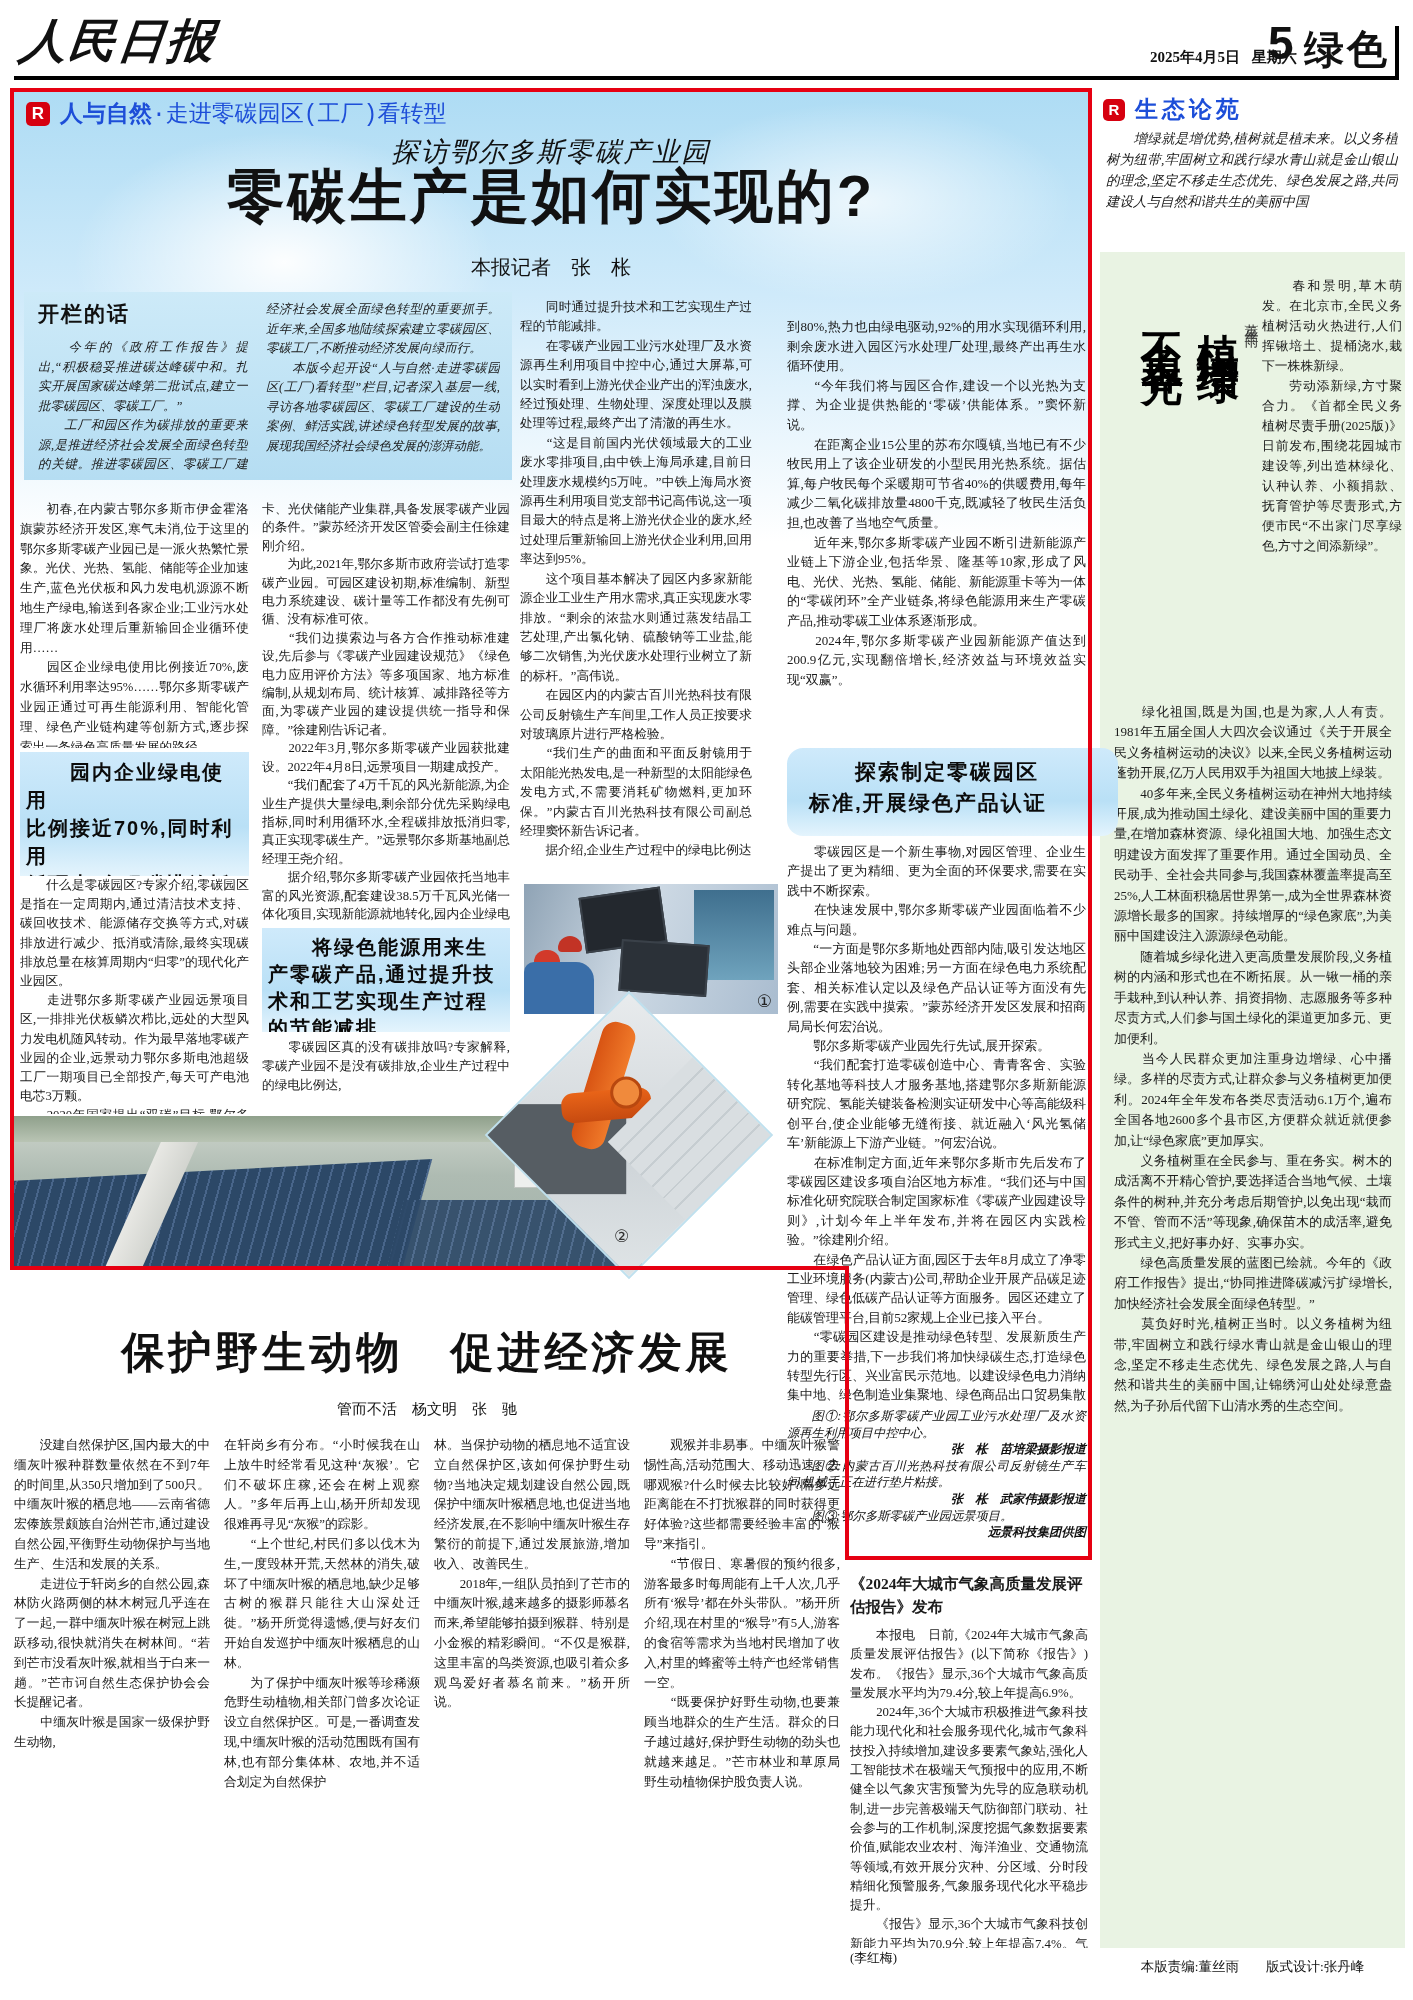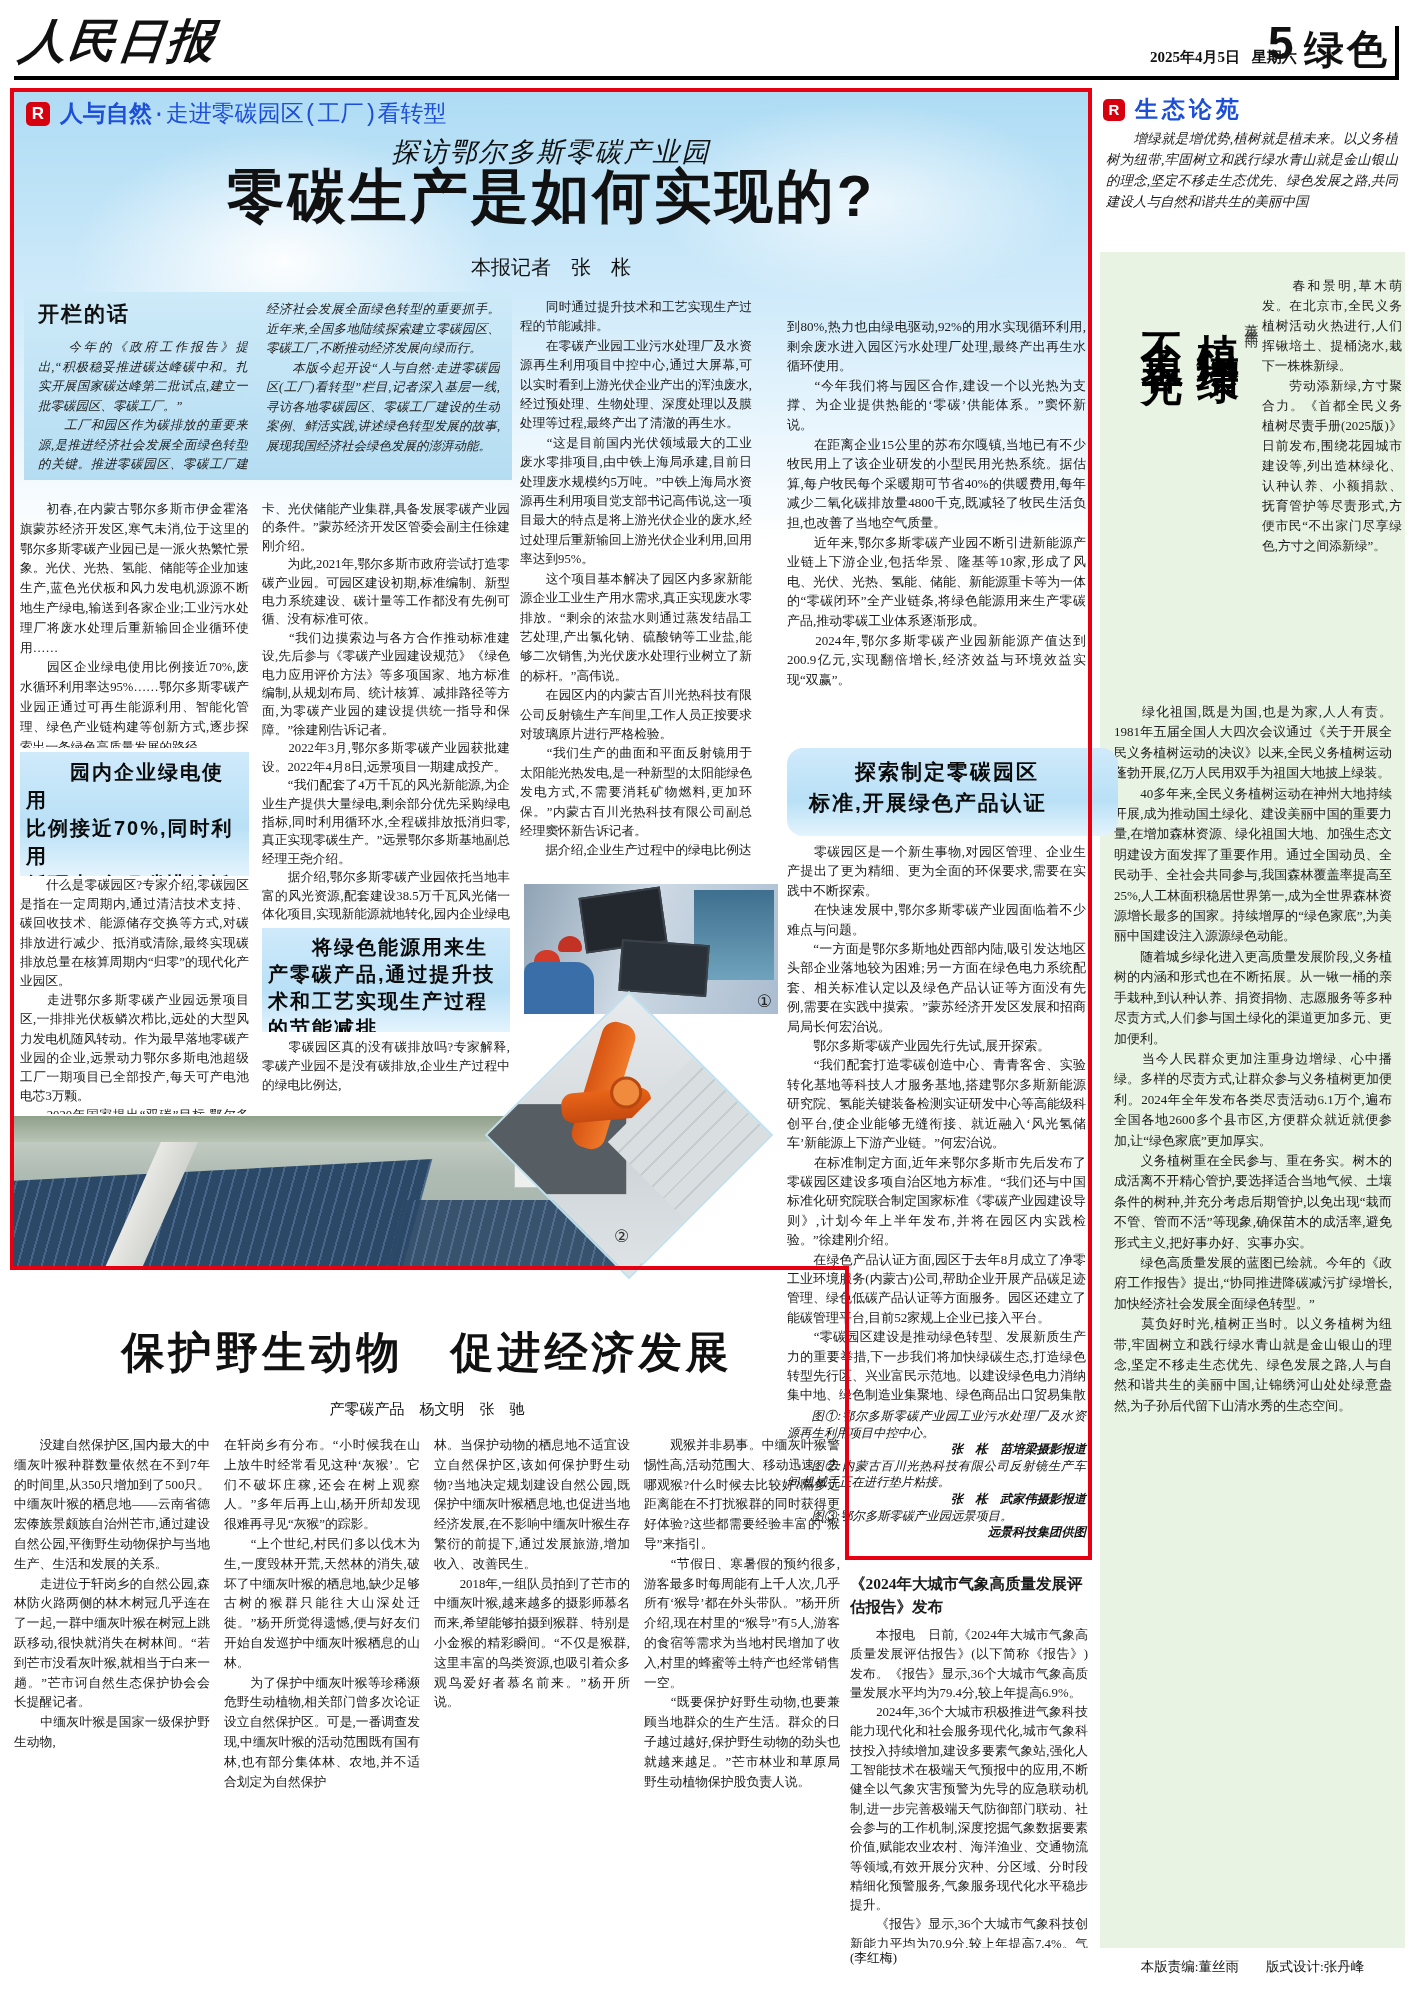--- a/index.html
+++ b/index.html
@@ -165,21 +165,21 @@
 　　随着城乡绿化进入更高质量发展阶段,义务植树的内涵和形式也在不断拓展。从一锹一桶的亲手栽种,到认种认养、捐资捐物、志愿服务等多种尽责方式,人们参与国土绿化的渠道更加多元、更加便利。
 　　当今人民群众更加注重身边增绿、心中播绿。多样的尽责方式,让群众参与义务植树更加便利。2024年全年发布各类尽责活动6.1万个,遍布全国各地2600多个县市区,方便群众就近就便参加,让“绿色家底”更加厚实。
 　　义务植树重在全民参与、重在务实。树木的成活离不开精心管护,要选择适合当地气候、土壤条件的树种,并充分考虑后期管护,以免出现“栽而不管、管而不活”等现象,确保苗木的成活率,避免形式主义,把好事办好、实事办实。
 　　绿色高质量发展的蓝图已绘就。今年的《政府工作报告》提出,“协同推进降碳减污扩绿增长,加快经济社会发展全面绿色转型。”
 　　莫负好时光,植树正当时。以义务植树为纽带,牢固树立和践行绿水青山就是金山银山的理念,坚定不移走生态优先、绿色发展之路,人与自然和谐共生的美丽中国,让锦绣河山处处绿意盎然,为子孙后代留下山清水秀的生态空间。</div>
     <div class="abs" style="left:4px;top:1870px;width:305px;text-align:center;font-size:13.5px;">本版责编:董丝雨　　版式设计:张丹峰</div>
   </div>
 
   <div class="abs" style="left:14px;top:1284px;width:826px;height:716px;">
     <div class="abs sans" style="left:0;top:40px;width:826px;text-align:center;font-size:43px;font-weight:900;letter-spacing:4px;">保护野生动物　促进经济发展</div>
-    <div class="abs" style="left:0;top:116px;width:826px;text-align:center;font-size:15px;">产零碳产品　杨文明　张　驰</div>
+    <div class="abs" style="left:0;top:116px;width:826px;text-align:center;font-size:15px;">管而不活　杨文明　张　驰</div>
     <div class="abs txt" style="left:0;top:152px;width:196px;height:560px;font-size:12.8px;line-height:19.8px;">　　没建自然保护区,国内最大的中缅灰叶猴种群数量依然在不到7年的时间里,从350只增加到了500只。中缅灰叶猴的栖息地——云南省德宏傣族景颇族自治州芒市,通过建设自然公园,平衡野生动物保护与当地生产、生活和发展的关系。
 　　走进位于轩岗乡的自然公园,森林防火路两侧的林木树冠几乎连在了一起,一群中缅灰叶猴在树冠上跳跃移动,很快就消失在树林间。“若到芒市没看灰叶猴,就相当于白来一趟。”芒市诃自然生态保护协会会长提醒记者。
 　　中缅灰叶猴是国家一级保护野生动物,</div>
     <div class="abs txt" style="left:210px;top:152px;width:196px;height:560px;font-size:12.8px;line-height:19.8px;">在轩岗乡有分布。“小时候我在山上放牛时经常看见这种‘灰猴’。它们不破坏庄稼,还会在树上观察人。”多年后再上山,杨开所却发现很难再寻见“灰猴”的踪影。
 　　“上个世纪,村民们多以伐木为生,一度毁林开荒,天然林的消失,破坏了中缅灰叶猴的栖息地,缺少足够古树的猴群只能往大山深处迁徙。”杨开所觉得遗憾,便与好友们开始自发巡护中缅灰叶猴栖息的山林。
 　　为了保护中缅灰叶猴等珍稀濒危野生动植物,相关部门曾多次论证设立自然保护区。可是,一番调查发现,中缅灰叶猴的活动范围既有国有林,也有部分集体林、农地,并不适合划定为自然保护</div>
     <div class="abs txt" style="left:420px;top:152px;width:196px;height:560px;font-size:12.8px;line-height:19.8px;">林。当保护动物的栖息地不适宜设立自然保护区,该如何保护野生动物?当地决定规划建设自然公园,既保护中缅灰叶猴栖息地,也促进当地经济发展,在不影响中缅灰叶猴生存繁衍的前提下,通过发展旅游,增加收入、改善民生。
 　　2018年,一组队员拍到了芒市的中缅灰叶猴,越来越多的摄影师慕名而来,希望能够拍摄到猴群、特别是小金猴的精彩瞬间。“不仅是猴群,这里丰富的鸟类资源,也吸引着众多观鸟爱好者慕名前来。”杨开所说。</div>
     <div class="abs txt" style="left:630px;top:152px;width:196px;height:560px;font-size:12.8px;line-height:19.8px;">　　观猴并非易事。中缅灰叶猴警惕性高,活动范围大、移动迅速。去哪观猴?什么时候去比较好?隔多远距离能在不打扰猴群的同时获得更好体验?这些都需要经验丰富的“猴导”来指引。
 　　“节假日、寒暑假的预约很多,游客最多时每周能有上千人次,几乎所有‘猴导’都在外头带队。”杨开所介绍,现在村里的“猴导”有5人,游客的食宿等需求为当地村民增加了收入,村里的蜂蜜等土特产也经常销售一空。

